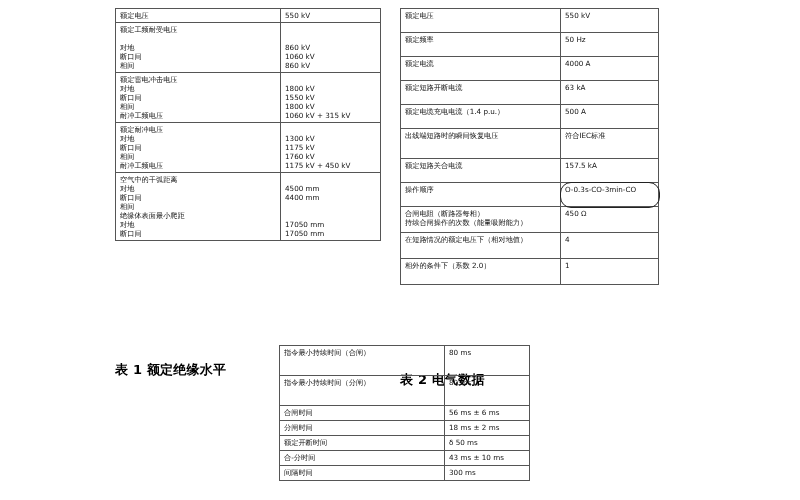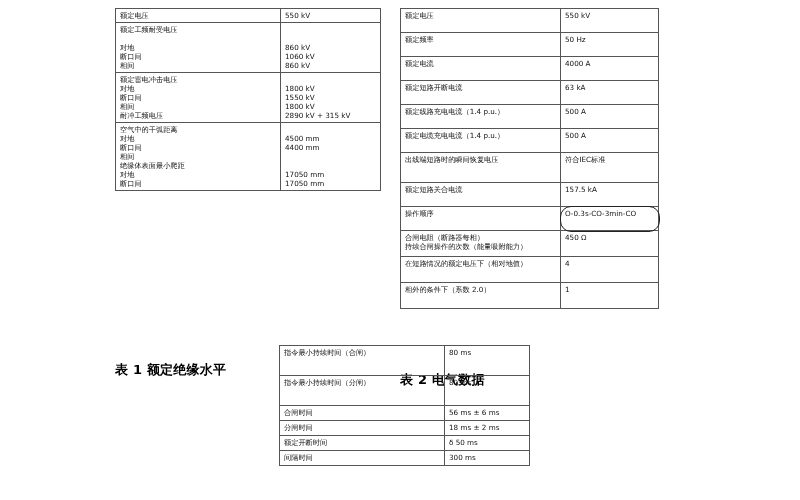--- a/index.html
+++ b/index.html
@@ -106,21 +106,33 @@
         <tr>
           <td class="multi">额定雷电冲击电压
 对地
 断口间
 相间
 耐冲工频电压</td>
           <td class="multi">
 1800 kV
 1550 kV
 1800 kV
-2890 kV + 315 kV</td>
+1060 kV + 315 kV</td>
+        </tr>
+        <tr>
+          <td class="multi">额定耐冲电压
+对地
+断口间
+相间
+耐冲工频电压</td>
+          <td class="multi">
+1300 kV
+1175 kV
+1760 kV
+1175 kV + 450 kV</td>
         </tr>
         <tr>
           <td class="multi">空气中的干弧距离
 对地
 断口间
 相间
 绝缘体表面最小爬距
 对地
 断口间</td>
           <td class="multi">
@@ -151,24 +163,20 @@
           <td class="multi">额定频率</td>
           <td class="multi">50 Hz</td>
         </tr>
         <tr>
           <td class="multi">额定电流</td>
           <td class="multi">4000 A</td>
         </tr>
         <tr>
           <td class="multi">额定短路开断电流</td>
           <td class="multi">63 kA</td>
-        </tr>
-        <tr>
-          <td class="multi">额定线路充电电流（1.4 p.u.）</td>
-          <td class="multi">500 A</td>
         </tr>
         <tr>
           <td class="multi">额定电缆充电电流（1.4 p.u.）</td>
           <td class="multi">500 A</td>
         </tr>
         <tr style="height:30px">
           <td class="multi">出线端短路时的瞬间恢复电压</td>
           <td class="multi">符合IEC标准</td>
         </tr>
         <tr>
@@ -218,20 +226,24 @@
         </tr>
         <tr style="height:15px">
           <td class="multi">分闸时间</td>
           <td class="multi">18 ms ± 2 ms</td>
         </tr>
         <tr style="height:15px">
           <td class="multi">额定开断时间</td>
           <td class="multi">δ 50 ms</td>
         </tr>
         <tr style="height:15px">
+          <td class="multi">合-分时间</td>
+          <td class="multi">43 ms ± 10 ms</td>
+        </tr>
+        <tr style="height:15px">
           <td class="multi">间隔时间</td>
           <td class="multi">300 ms</td>
         </tr>
       </tbody>
     </table>
   </div>
   <div class="caption" id="cap3">表 3  操作时间</div>
 
 </div>
 

